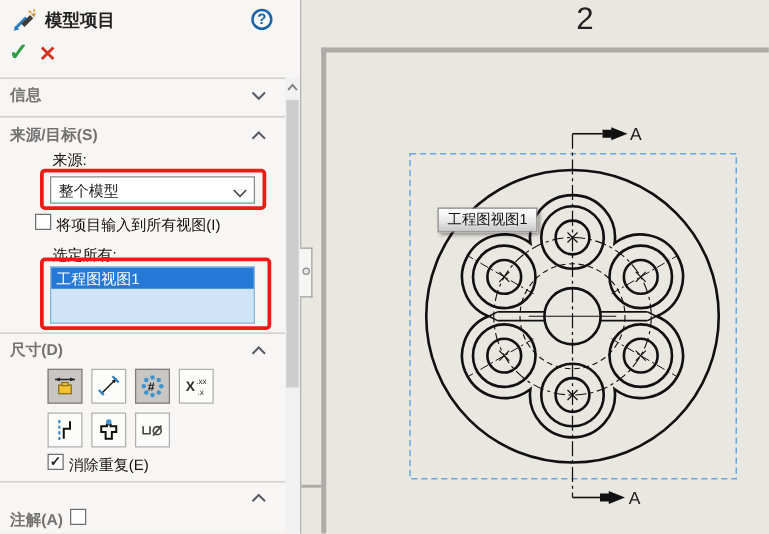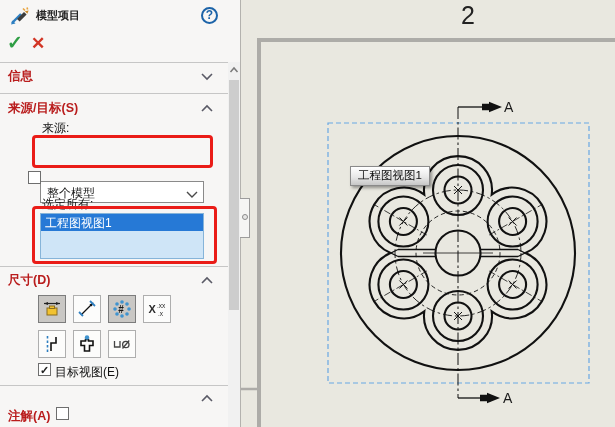--- a/index.html
+++ b/index.html
@@ -3,31 +3,31 @@
 <meta charset="utf-8">
 <style>
   * { margin:0; padding:0; box-sizing:border-box; }
   html,body { width:615px; height:427px; overflow:hidden; font-family:"Liberation Sans", sans-serif; }
   body { position:relative; background:#e9e8e0; font-size:12px; color:#1c1c1c; }
 
   
   .panel { position:absolute; left:0; top:0; width:240px; height:427px; background:#f7f6f5; }
   .pm-header { position:absolute; left:0; top:0; width:228px; height:32px; }
   .pm-title-icon { position:absolute; left:8px; top:6px; width:22px; height:22px; }
-  .pm-title { position:absolute; left:36px; top:8px; font-size:11px; font-weight:bold; color:#222; }
+  .pm-title { position:absolute; left:36px; top:8px; font-size:14px; font-weight:bold; color:#222; }
   .help-btn { position:absolute; left:201px; top:7px; width:17px; height:17px; border:2px solid #1c63a8; border-radius:50%;
               color:#1c63a8; font-weight:bold; font-size:12px; text-align:center; line-height:13px; background:#f7f6f5; }
   .ok-btn { position:absolute; left:7px; top:33px; font-size:19px; font-weight:bold; color:#2f9e44; line-height:20px; cursor:default; }
   .cancel-btn { position:absolute; left:31px; top:34px; font-size:17px; font-weight:bold; color:#d23525; line-height:20px; cursor:default; }
   .divider { position:absolute; left:0; width:228px; height:0; border-top:1px solid #c6c6c6; }
-  .sect-label { position:absolute; left:8px; font-size:12.5px; font-weight:bold; color:#b91c1c; }
+  .sect-label { position:absolute; left:8px; font-size:12.5px; font-weight:bold; color:#737373; }
   .chev { position:absolute; left:200px; width:14px; height:10px; }
   .chev svg { display:block; }
   .small-label { position:absolute; font-size:12px; color:#111; }
-  .combo { position:absolute; left:40px; top:141px; width:164px; height:22px; background:#fff; border:1px solid #8a8a8a;margin-top:40px; }
+  .combo { position:absolute; left:40px; top:141px; width:164px; height:22px; background:#fff; border:1px solid #8a8a8a; }
   .combo-text { position:absolute; left:6px; top:3px; font-size:12px; }
   .combo-arrow { position:absolute; right:5px; top:6px; }
   .checkbox { position:absolute; width:13px; height:13px; background:#fff; border:1px solid #6e6e6e; font-size:11px; line-height:12px; text-align:center; color:#222; }
   .checkbox.checked::after { content:"✓"; font-weight:bold; }
   .cb-label { position:absolute; font-size:12px; color:#111; white-space:nowrap; }
   .listbox { position:absolute; left:40px; top:213px; width:164px; height:46px; background:#cfe5f7; border:1px solid #86b4d9; }
   .list-item-selected { height:17px; background:#2679d6; color:#fff; font-size:12px; padding:1px 0 0 4px; white-space:nowrap; }
   .annot-rect { position:absolute; border:3px solid #ea1c17; border-radius:4px; pointer-events:none; }
   .tool-btn { position:absolute; width:28px; height:28px; background:#fcfcfb; border:1px solid #aeaeae; }
   .tool-btn.pressed { background:#c9c7c4; border:1px solid #7c7c7c; }
@@ -100,20 +100,21 @@
     <span class="combo-text">整个模型</span>
     <span class="combo-arrow">
       <svg width="12" height="9">
           <polyline points="1,2 6,7 11,2" fill="none" stroke="#4a4a4a" stroke-width="1.4"></polyline>
         </svg>
     </span>
   </div>
   <div class="annot-rect" style="left:32px; top:135px; width:181px; height:33px"></div>
 
   <span class="checkbox" style="left:28px; top:171px"></span>
+  <span class="cb-label" style="left:45px; top:172px">将项目输入到所有视图(I)</span>
 
   <span class="small-label" style="left:42px; top:196px">选定所有:</span>
 
   <div class="listbox">
     <div class="list-item-selected">工程图视图1</div>
   </div>
   <div class="annot-rect" style="left:32px; top:206px; width:185px; height:58px"></div>
 
   <div class="divider" style="top:266px"></div>
 
@@ -180,21 +181,21 @@
   </div>
   <div class="tool-btn" style="left:108px; top:330px">
     <svg width="20" height="20" viewBox="0 0 20 20">
       <polyline points="2.5,7 2.5,13 8,13 8,7" fill="none" stroke="#444" stroke-width="1.3"></polyline>
       <circle cx="13.8" cy="10.5" r="3.2" fill="none" stroke="#444" stroke-width="1.3"></circle>
       <line x1="10.5" y1="14.5" x2="17.2" y2="6.5" stroke="#444" stroke-width="1.3"></line>
     </svg>
   </div>
 
   <span class="checkbox checked" style="left:38px; top:363px"></span>
-  <span class="cb-label" style="left:55px; top:364px">目标视图(E)</span>
+  <span class="cb-label" style="left:55px; top:364px">消除重复(E)</span>
 
   <div class="divider" style="top:385px"></div>
 
   <div>
     <span class="sect-label" style="top:408px">注解(A)</span>
     <span class="chev" style="top:393px">
       <svg width="14" height="10">
           <polyline points="2,8 7,3 12,8" fill="none" stroke="#5a5a66" stroke-width="1.6"></polyline>
         </svg>
     </span>

